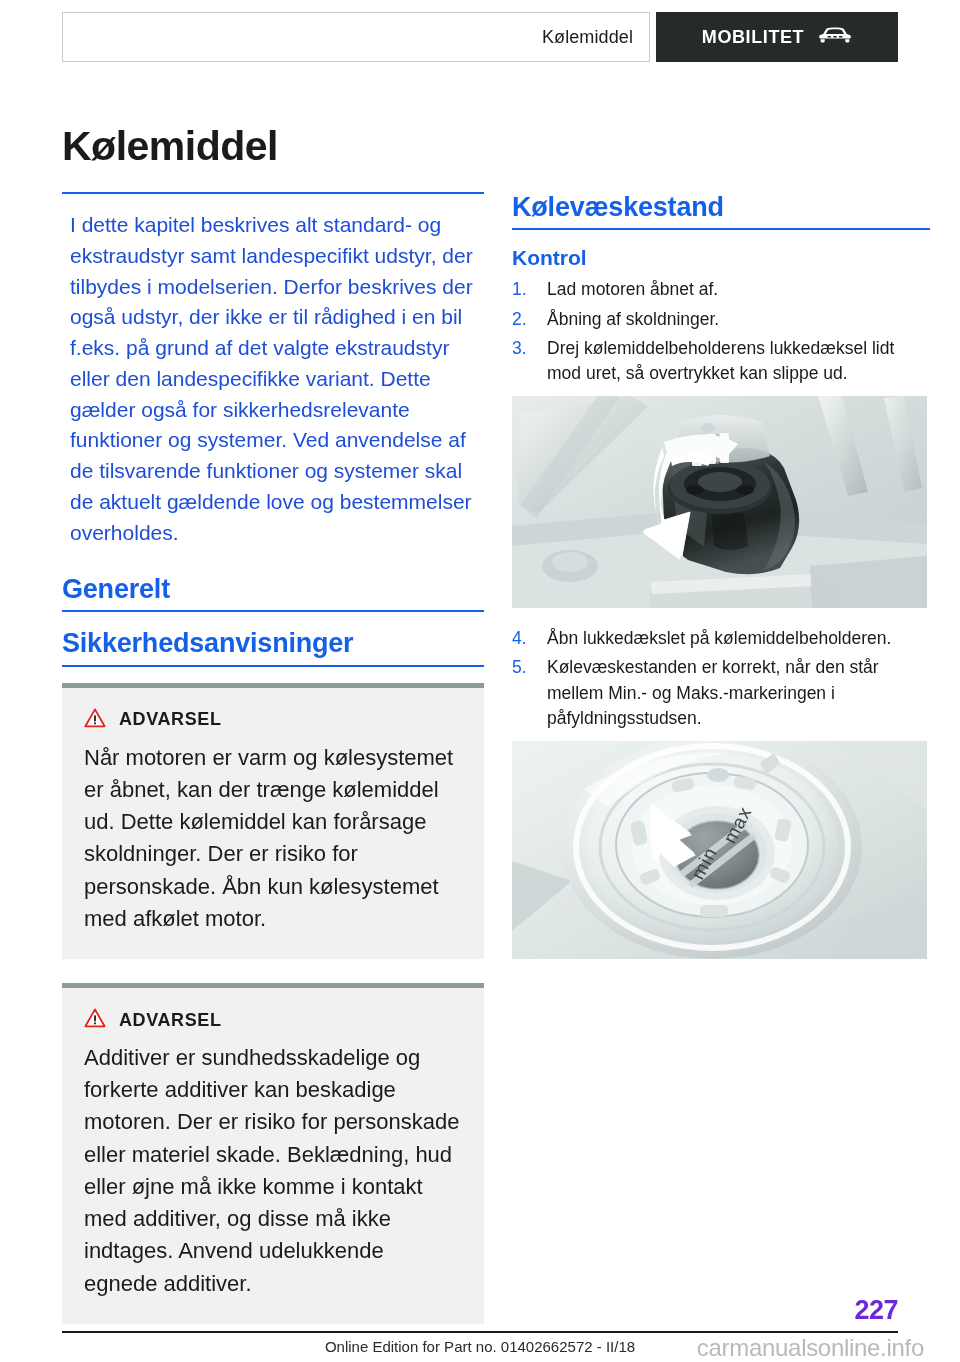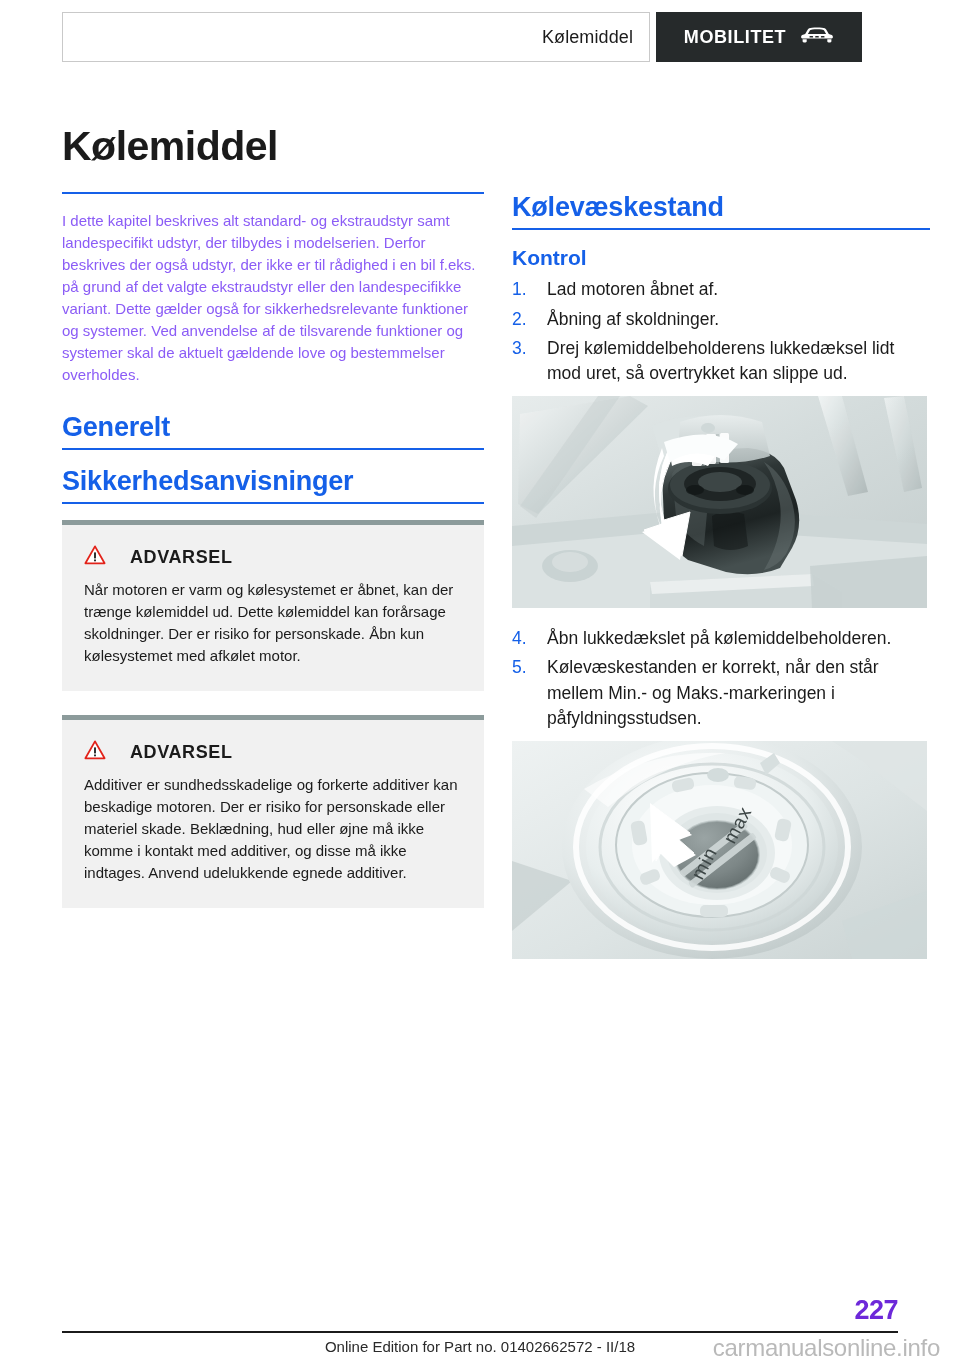--- a/index.html
+++ b/index.html
@@ -41,21 +41,21 @@
   }
   .tab-chapter-label {
     font-size: 18px;
     color: #1b1b1b;
     letter-spacing: 0.1px;
   }
   .tab-section {
     position: absolute;
     left: 594px;
     top: 0;
-    width: 206px;
+    width: 242px;
     height: 50px;
     background: #262a2b;
     box-sizing: border-box;
     display: flex;
     align-items: center;
     justify-content: center;
     gap: 14px;
   }
   .tab-section-label {
     font-size: 18px;
@@ -109,24 +109,24 @@
   .h2-blue {
     font-size: 21px;
     font-weight: bold;
     color: #1560e8;
     margin: 12px 0 7px 0;
     line-height: 1.15;
   }
 
   
   p.body {
-    font-size: 15px;
+    font-size: 21px;
     line-height: 1.465;
-    margin: 0 0 26px 0;
-    color: #8b5cf6;
+    margin: 0 0 26px 8px;
+    color: #1d4ed8;
   }
 
   
   ol.steps {
     list-style: none;
     margin: 0;
     padding: 0;
   }
   ol.steps li {
     position: relative;
@@ -158,24 +158,23 @@
     display: flex;
     align-items: center;
     gap: 13px;
     margin-bottom: 10px;
   }
   .warn-title {
     font-size: 18px;
     font-weight: bold;
     letter-spacing: 0.6px;
     color: #1b1b1b;
-    margin-left: 11px;
   }
   .warning-body {
-    font-size: 15px;
+    font-size: 22px;
     line-height: 1.465;
     margin: 0;
     color: #1b1b1b;
   }
 
   
   .figure {
     width: 415px;
     height: 212px;
     margin: 10px 0 18px 0;
@@ -212,21 +211,21 @@
     left: 0;
     top: 1338px;
     width: 960px;
     text-align: center;
     font-size: 15px;
     color: #2a2a2a;
     white-space: nowrap;
   }
   .watermark {
     position: absolute;
-    right: 20px;
+    right: 36px;
     top: 1334px;
     font-size: 24px;
     color: #b9b9b9;
     letter-spacing: -0.3px;
   }
 </style>
 </head>
 <body>
 
 <div class="header">

